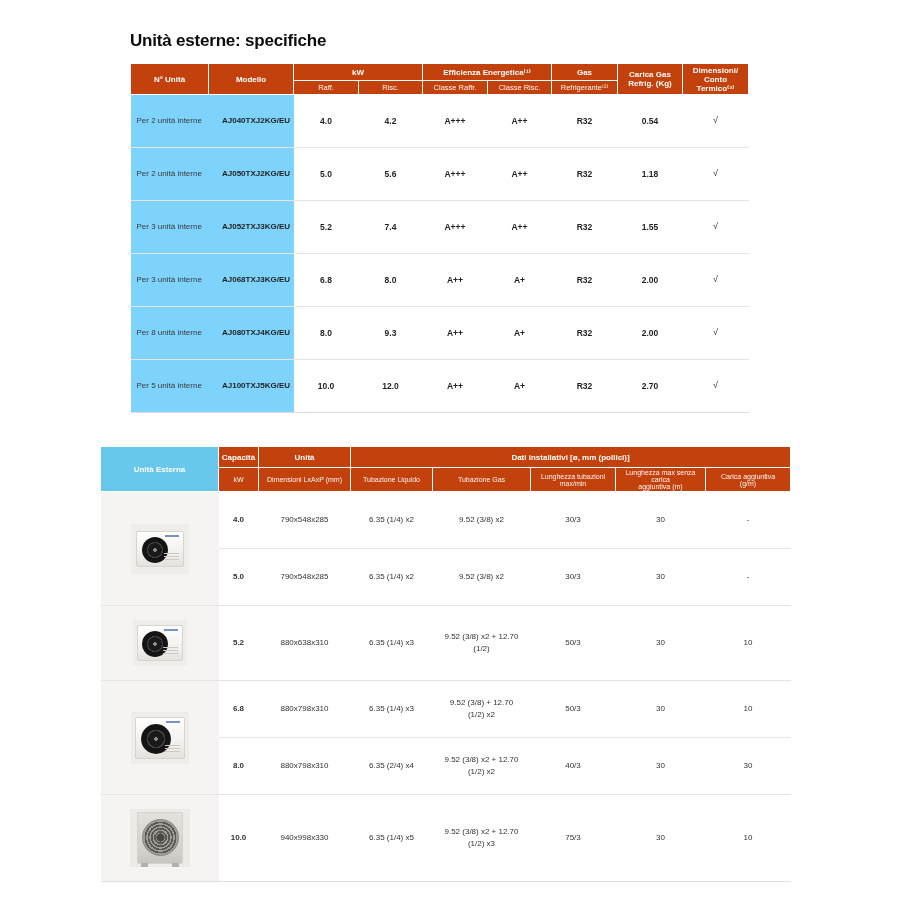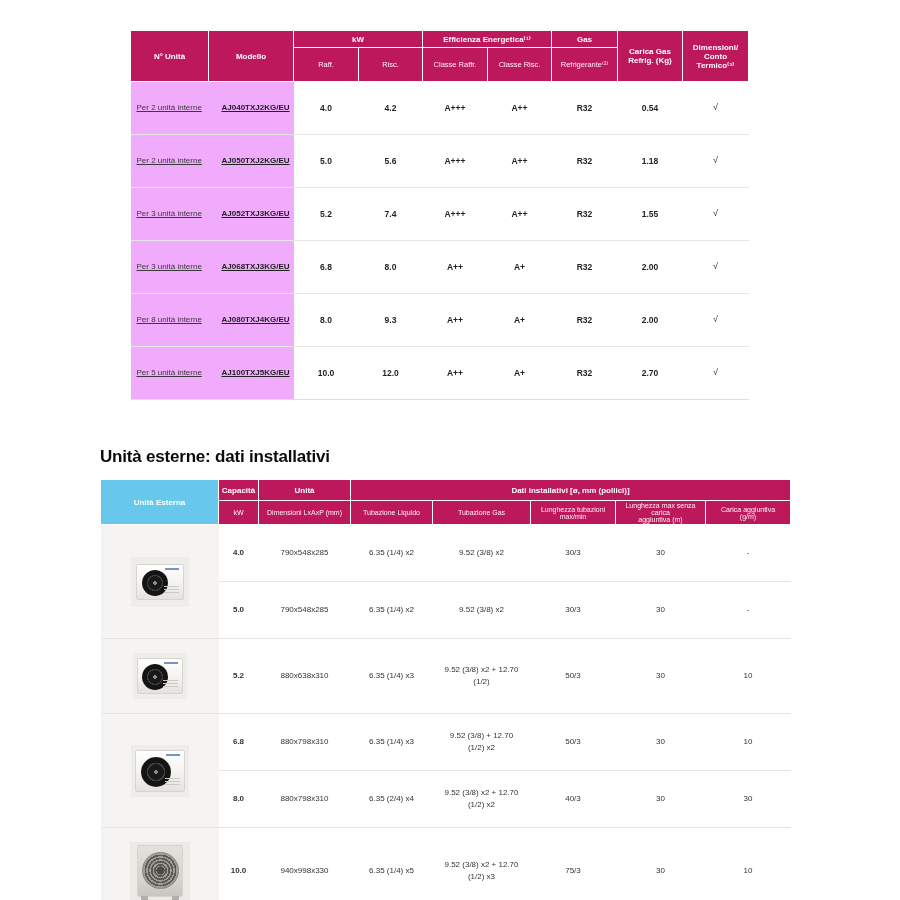--- a/index.html
+++ b/index.html
@@ -11,42 +11,42 @@
   }
   .block { position:absolute; }
   .block1 { left:130px; top:30px; width:618px; }
   .block2 { left:100px; top:446px; width:690px; }
   h2.sec-title {
     margin:0 0 12px 0; font-size:17px; line-height:21px; font-weight:bold;
     color:#0c0c0c; letter-spacing:-0.2px;
   }
   table { border-collapse:collapse; width:100%; table-layout:fixed; }
   thead th {
-    background:#be185d; color:#ffffff; border:1px solid #ffffff;
+    background:#c2410c; color:#ffffff; border:1px solid #ffffff;
     font-weight:bold; text-align:center; padding:1px 2px; white-space:pre-line;
   }
   thead th.lighter { background:#67c8ec; }
   thead tr.hrow1 th { font-size:8px; }
   thead tr.hrow2 th { font-size:7.5px; font-weight:normal; color:rgba(255,255,255,0.95); }
   .t1 thead tr.hrow1 th { height:17px; }
-  .t1 thead tr.hrow2 th { height:34px; }
+  .t1 thead tr.hrow2 th { height:14px; }
   .t2 thead tr.hrow1 th { height:21px; }
   .t2 thead tr.hrow2 th { height:21px; font-size:7px; }
   tbody td {
     border-top:1px solid #e6e5e4; text-align:center; vertical-align:middle;
     font-size:8.5px; color:#2b2b2b; padding:2px 3px; white-space:pre-line; line-height:1.5;
   }
   table { border-bottom:1px solid #e0dfde; }
   .t1 tbody tr { height:53px; }
   .t2 tbody tr { height:57px; }
   .t1 tbody tr:first-child td { border-top:none; }
   .t2 tbody tr:first-child td { border-top:none; }
-  td.gray { background:#f0abfc;text-decoration:underline; }
+  td.gray { background:#7dd3fc; }
   td.rowlabel { text-align:left; padding-left:6px; font-weight:normal; color:#3a3a3a; font-size:8px; }
-  td.model { text-align:left; padding-left:13px; font-weight:bold; font-size:8px; color:#1f1f1f; }
+  td.model { text-align:center; padding-left:13px; font-weight:bold; font-size:8px; color:#1f1f1f; }
   td.val { font-weight:bold; color:#1f1f1f; }
   td.check { font-weight:normal; font-size:9px; }
   .t2 tbody td { font-size:8px; color:#333; }
   td.cap { font-weight:bold; font-size:8.5px; color:#1f1f1f; }
   td.photo-cell { background:#f5f4f2; border-top:1px solid #e6e5e4; }
 
   
   .unit-photo { margin:0 auto; position:relative; display:flex; align-items:center; justify-content:center;
     background:#efedea; }
   .up-s  { width:58px; height:50px; }
@@ -74,20 +74,21 @@
   .u-logo { position:absolute; top:3px; right:4px; width:14px; height:2px; background:#4a72b0; opacity:.75; }
   .u-vents { position:absolute; right:4px; bottom:4px; width:15px; height:9px;
     background:repeating-linear-gradient(180deg,#cdcac5 0 1px, rgba(0,0,0,0) 1px 3px); }
   .u-foot { position:absolute; bottom:-4px; width:7px; height:4px; background:#b3b0ac; }
   .u-foot.left { left:3px; } .u-foot.right { right:3px; }
 </style>
 </head>
 <body>
 
 <section class="block block1">
+  <h2 class="sec-title">Unità esterne: specifiche</h2>
   <table class="t1">
     <colgroup>
       <col style="width:78px">
         <col style="width:85px">
         <col style="width:65px">
       <col style="width:64px">
         <col style="width:65px">
         <col style="width:64px">
       <col style="width:66px">
         <col style="width:65px">
@@ -178,21 +179,20 @@
         <td class="val">A+</td>
         <td class="val">R32</td>
         <td class="val">2.70</td>
         <td class="check">√</td>
       </tr>
     </tbody>
   </table>
 </section>
 
 <section class="block block2">
-  <h2 class="sec-title">Unità esterne: dati installativi</h2>
   <table class="t2">
     <colgroup>
       <col style="width:118px">
         <col style="width:40px">
         <col style="width:92px">
       <col style="width:82px">
         <col style="width:98px">
         <col style="width:85px">
       <col style="width:90px">
         <col style="width:85px">

